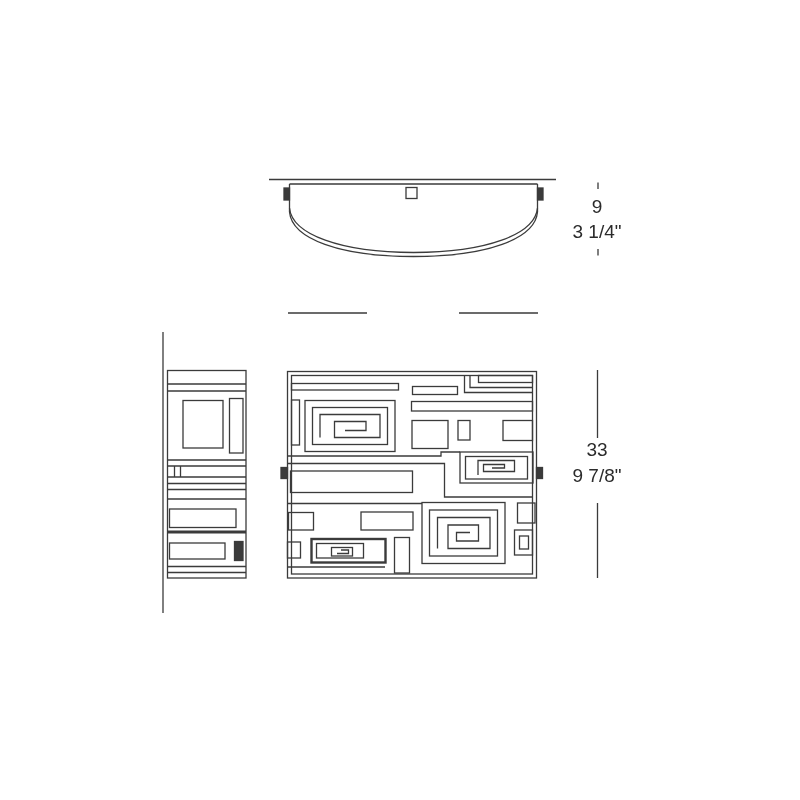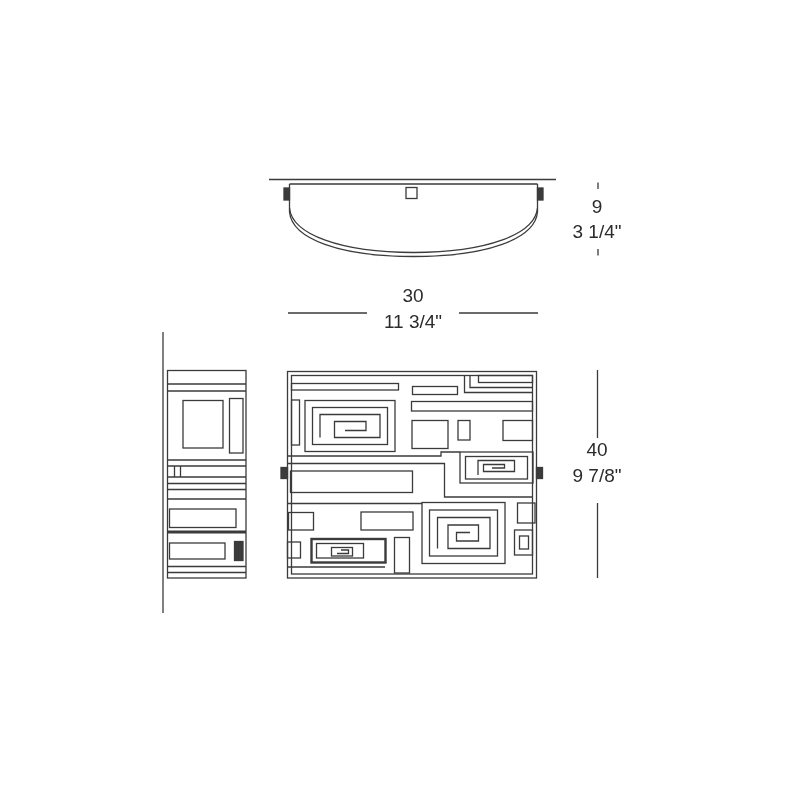--- a/index.html
+++ b/index.html
@@ -123,23 +123,19 @@
       <path d="M598,182.5 V189 M598,249 V255.5"></path>
       <path d="M597.5,370 V438 M597.5,503 V578"></path>
     </g>
   </svg>
 
   <div class="dim" style="left:597px;top:194px;">
     <div>9</div>
     <div>3 1/4"</div>
   </div>
 
-  <div class="dim wide" style="left:413px;top:283px;">
-    <div>30</div>
-    <div>11 3/4"</div>
-  </div>
 
   <div class="dim wide" style="left:597px;top:437px;">
-    <div>40</div>
+    <div>33</div>
     <div>9 7/8"</div>
   </div>
 
 </div>
 
 </body></html>

